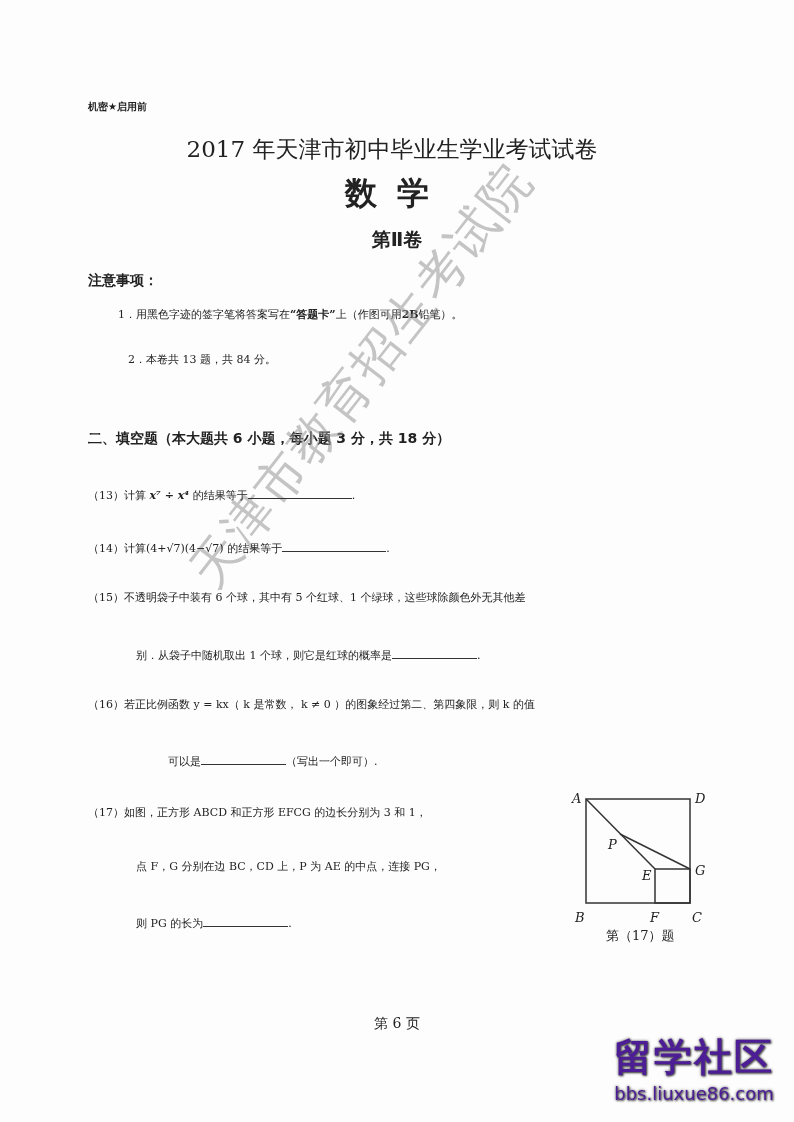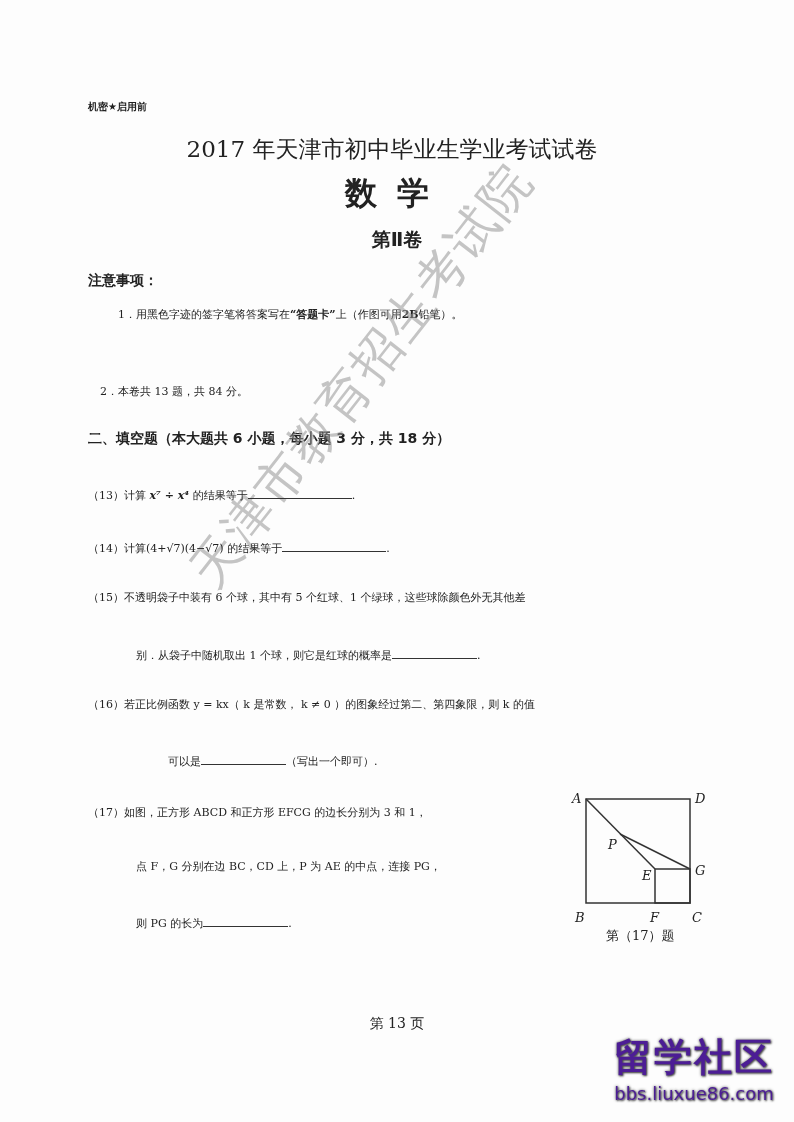--- a/index.html
+++ b/index.html
@@ -27,21 +27,21 @@
 
 <div class="abs secret">机密★启用前</div>
 <div class="abs title">2017 年天津市初中毕业生学业考试试卷</div>
 <div class="abs subject">数学</div>
 <div class="abs volume">第Ⅱ卷</div>
 
 <div class="abs notes-h">注意事项：</div>
 <div class="abs line" style="left:118px;top:307px;">
   <span>1．用黑色字迹的签字笔将答案写在</span><span class="b">“答题卡”</span><span>上（作图可用</span><span class="b">2B</span><span>铅笔）。</span>
 </div>
-<div class="abs line" style="left:100px;top:352px;margin-top:32px;">2．本卷共 13 题，共 84 分。</div>
+<div class="abs line" style="left:128px;top:352px;">2．本卷共 13 题，共 84 分。</div>
 
 <div class="abs line b" style="left:88px;top:430px;font-family:'DejaVu Sans',sans-serif;font-size:14px;">
   <span>二、填空题</span><span>（本大题共 6 小题，每小题 3 分，共 18 分）</span>
 </div>
 
 <div class="watermark abs">天津市教育招生考试院</div>
 
 <div class="abs line" style="left:88px;top:484px;">
   <span>（13）</span><span>计算</span>
   <span class="i b">x⁷ ÷ x⁴</span>
@@ -90,18 +90,18 @@
       <text x="72" y="95">E</text>
       <text x="125" y="90">G</text>
       <text x="5" y="137">B</text>
       <text x="80" y="137">F</text>
       <text x="122" y="137">C</text>
     </g>
   </svg>
   <div class="caption" style="position:absolute;left:36px;top:142px;">第（17）题</div>
 </div>
 
-<div class="abs pageno">第 13 页</div>
+<div class="abs pageno">第 6 页</div>
 
 <div class="abs logo">
   <div class="big">留学社区</div>
   <div class="small">bbs.liuxue86.com</div>
 </div>
 
 </body></html>

